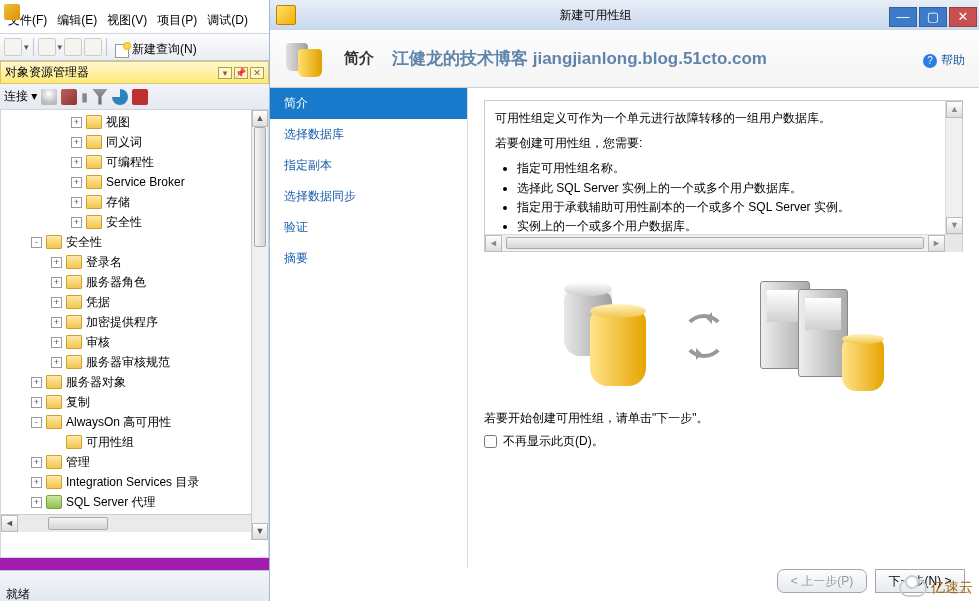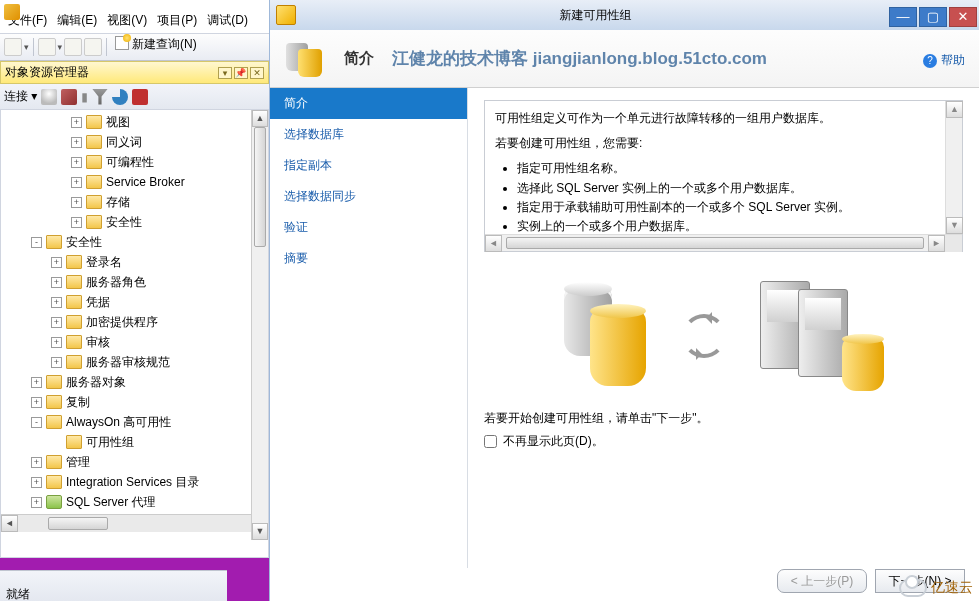--- a/index.html
+++ b/index.html
@@ -7,21 +7,21 @@
 
 
 .ssms { position: absolute; left: 0; top: 0; width: 269px; height: 601px; background: #a21caf; }
 .ssms-titlebar-gap { height: 8px; background: #fff; }
 .ssms-corner-icon { position: absolute; left: 4px; top: 4px; width: 16px; height: 16px; background: linear-gradient(135deg,#f0c040,#e09000); border-radius: 2px; }
 .ssms-menu { display: flex; gap: 2px; padding: 2px 4px; background: #fff; font-size: 12px; color: #000; }
 .ssms-menu span { padding: 2px 4px; cursor: default; }
 .ssms-toolbar { display: flex; align-items: center; gap: 2px; padding: 3px 4px; background: linear-gradient(#fdfdfd,#e9ecf3); border-top: 1px solid #d0d5e0; border-bottom: 1px solid #c0c5d0; height: 28px; }
 .tb-btn { width: 18px; height: 18px; background: #f5f5f0; border: 1px solid #ccc; border-radius: 2px; }
 .tb-sep { width: 1px; height: 18px; background: #c0c5d0; margin: 0 2px; }
-.tb-newquery { display: flex; align-items: flex-start; gap: 3px; padding: 0 4px; height: 22px; }
+.tb-newquery { display: flex; align-items: flex-end; gap: 3px; padding: 0 4px; height: 22px; }
 .tb-newquery .ic { width: 14px; height: 14px; background: #fff; border: 1px solid #999; position: relative; }
 .tb-newquery .ic::after { content:""; position:absolute; right:-3px; top:-3px; width:8px; height:8px; background:radial-gradient(circle,#ffe070,#f0b000); border-radius:50%; }
 
 .panel-hdr { display:flex; align-items:center; justify-content:space-between; background: linear-gradient(#fff7d0,#ffe97a); border: 1px solid #d6c76a; padding: 2px 4px; font-size: 12px; }
 .panel-hdr .btns { display:flex; gap: 2px; }
 .panel-hdr .winbtn { width: 14px; height: 12px; border: 1px solid #b0a050; background: #fff6cc; font-size: 9px; line-height: 10px; text-align:center; color:#7a6a20; }
 
 .obj-toolbar { display:flex; align-items:center; gap:4px; padding: 3px 4px; border-bottom: 1px solid #d0d5e0; background: linear-gradient(#f2f4f9,#e4e8f0); height: 26px; }
 .obj-toolbar .lbl { white-space: nowrap; }
 .obj-toolbar .ic16 { width: 16px; height: 16px; display:inline-block; }
@@ -43,21 +43,21 @@
 .tree-row.ind3 { padding-left: 70px; }
 .tree-scroll-h { height: 17px; background: #f0f0f0; border-top:1px solid #ccc; display:flex; align-items:center; }
 .tree-scroll-h .arrow { width:17px; height:17px; background:linear-gradient(#fff,#ddd); border:1px solid #bbb; text-align:center; font-size:9px; line-height:15px; color:#555; }
 .tree-scroll-h .track { flex:1; background:#eaeaea; position:relative; height:17px; }
 .tree-scroll-h .thumb { position:absolute; left:30px; width:60px; top:2px; bottom:2px; background:linear-gradient(#f5f5f5,#d5d5d5); border:1px solid #aaa; border-radius:2px; }
 .tree-vscroll { position:absolute; right:0; top:0; bottom:17px; width:17px; background:#f0f0f0; border-left:1px solid #ccc; }
 .tree-vscroll .arrow { height:17px; background:linear-gradient(#fff,#ddd); border:1px solid #bbb; text-align:center; font-size:9px; line-height:15px; color:#555; }
 .tree-vscroll .track { position:absolute; top:17px; bottom:17px; left:0; right:0; }
 .tree-vscroll .thumb { position:absolute; top:0; left:2px; right:2px; height:120px; background:linear-gradient(90deg,#f5f5f5,#d5d5d5); border:1px solid #aaa; border-radius:2px; }
 
-.statusbar { position:absolute; left:0; bottom:0; width:227px; height:22px; background: linear-gradient(#f2f4f9,#e4e8f0); border-top:1px solid #c0c5d0; padding: 15px 6px; font-size:12px; }
+.statusbar { position:absolute; left:0; bottom:0; width:269px; height:22px; background: linear-gradient(#f2f4f9,#e4e8f0); border-top:1px solid #c0c5d0; padding: 15px 6px; font-size:12px; }
 
 
 .wizard { position:absolute; left:269px; top:0; width:710px; height:601px; background:#fff; border-left:1px solid #9fb8d9; }
 .wiz-title { height:30px; background: linear-gradient(#6ba5e7,#3e7ccc); display:flex; align-items:center; color:#fff; font-size:12px; }
 .wiz-title .appicon { width:20px; height:20px; margin: 0 6px; background: linear-gradient(135deg,#ffe070,#f0b000); border:1px solid #c08000; border-radius:2px; }
 .wiz-title .ttl { flex:1; text-align:center; color:#000; font-weight:normal; background:transparent; }
 .wiz-title-bg { background: linear-gradient(#e8eef7,#c8d8ec); }
 .wiz-ctrls { display:flex; }
 .wiz-ctrls .c { width:28px; height:20px; margin:4px 2px 0 0; text-align:center; line-height:18px; font-size:13px; color:#fff; border:1px solid rgba(0,0,0,0.2); }
 .wiz-ctrls .min { background:#3d7bc9; }

